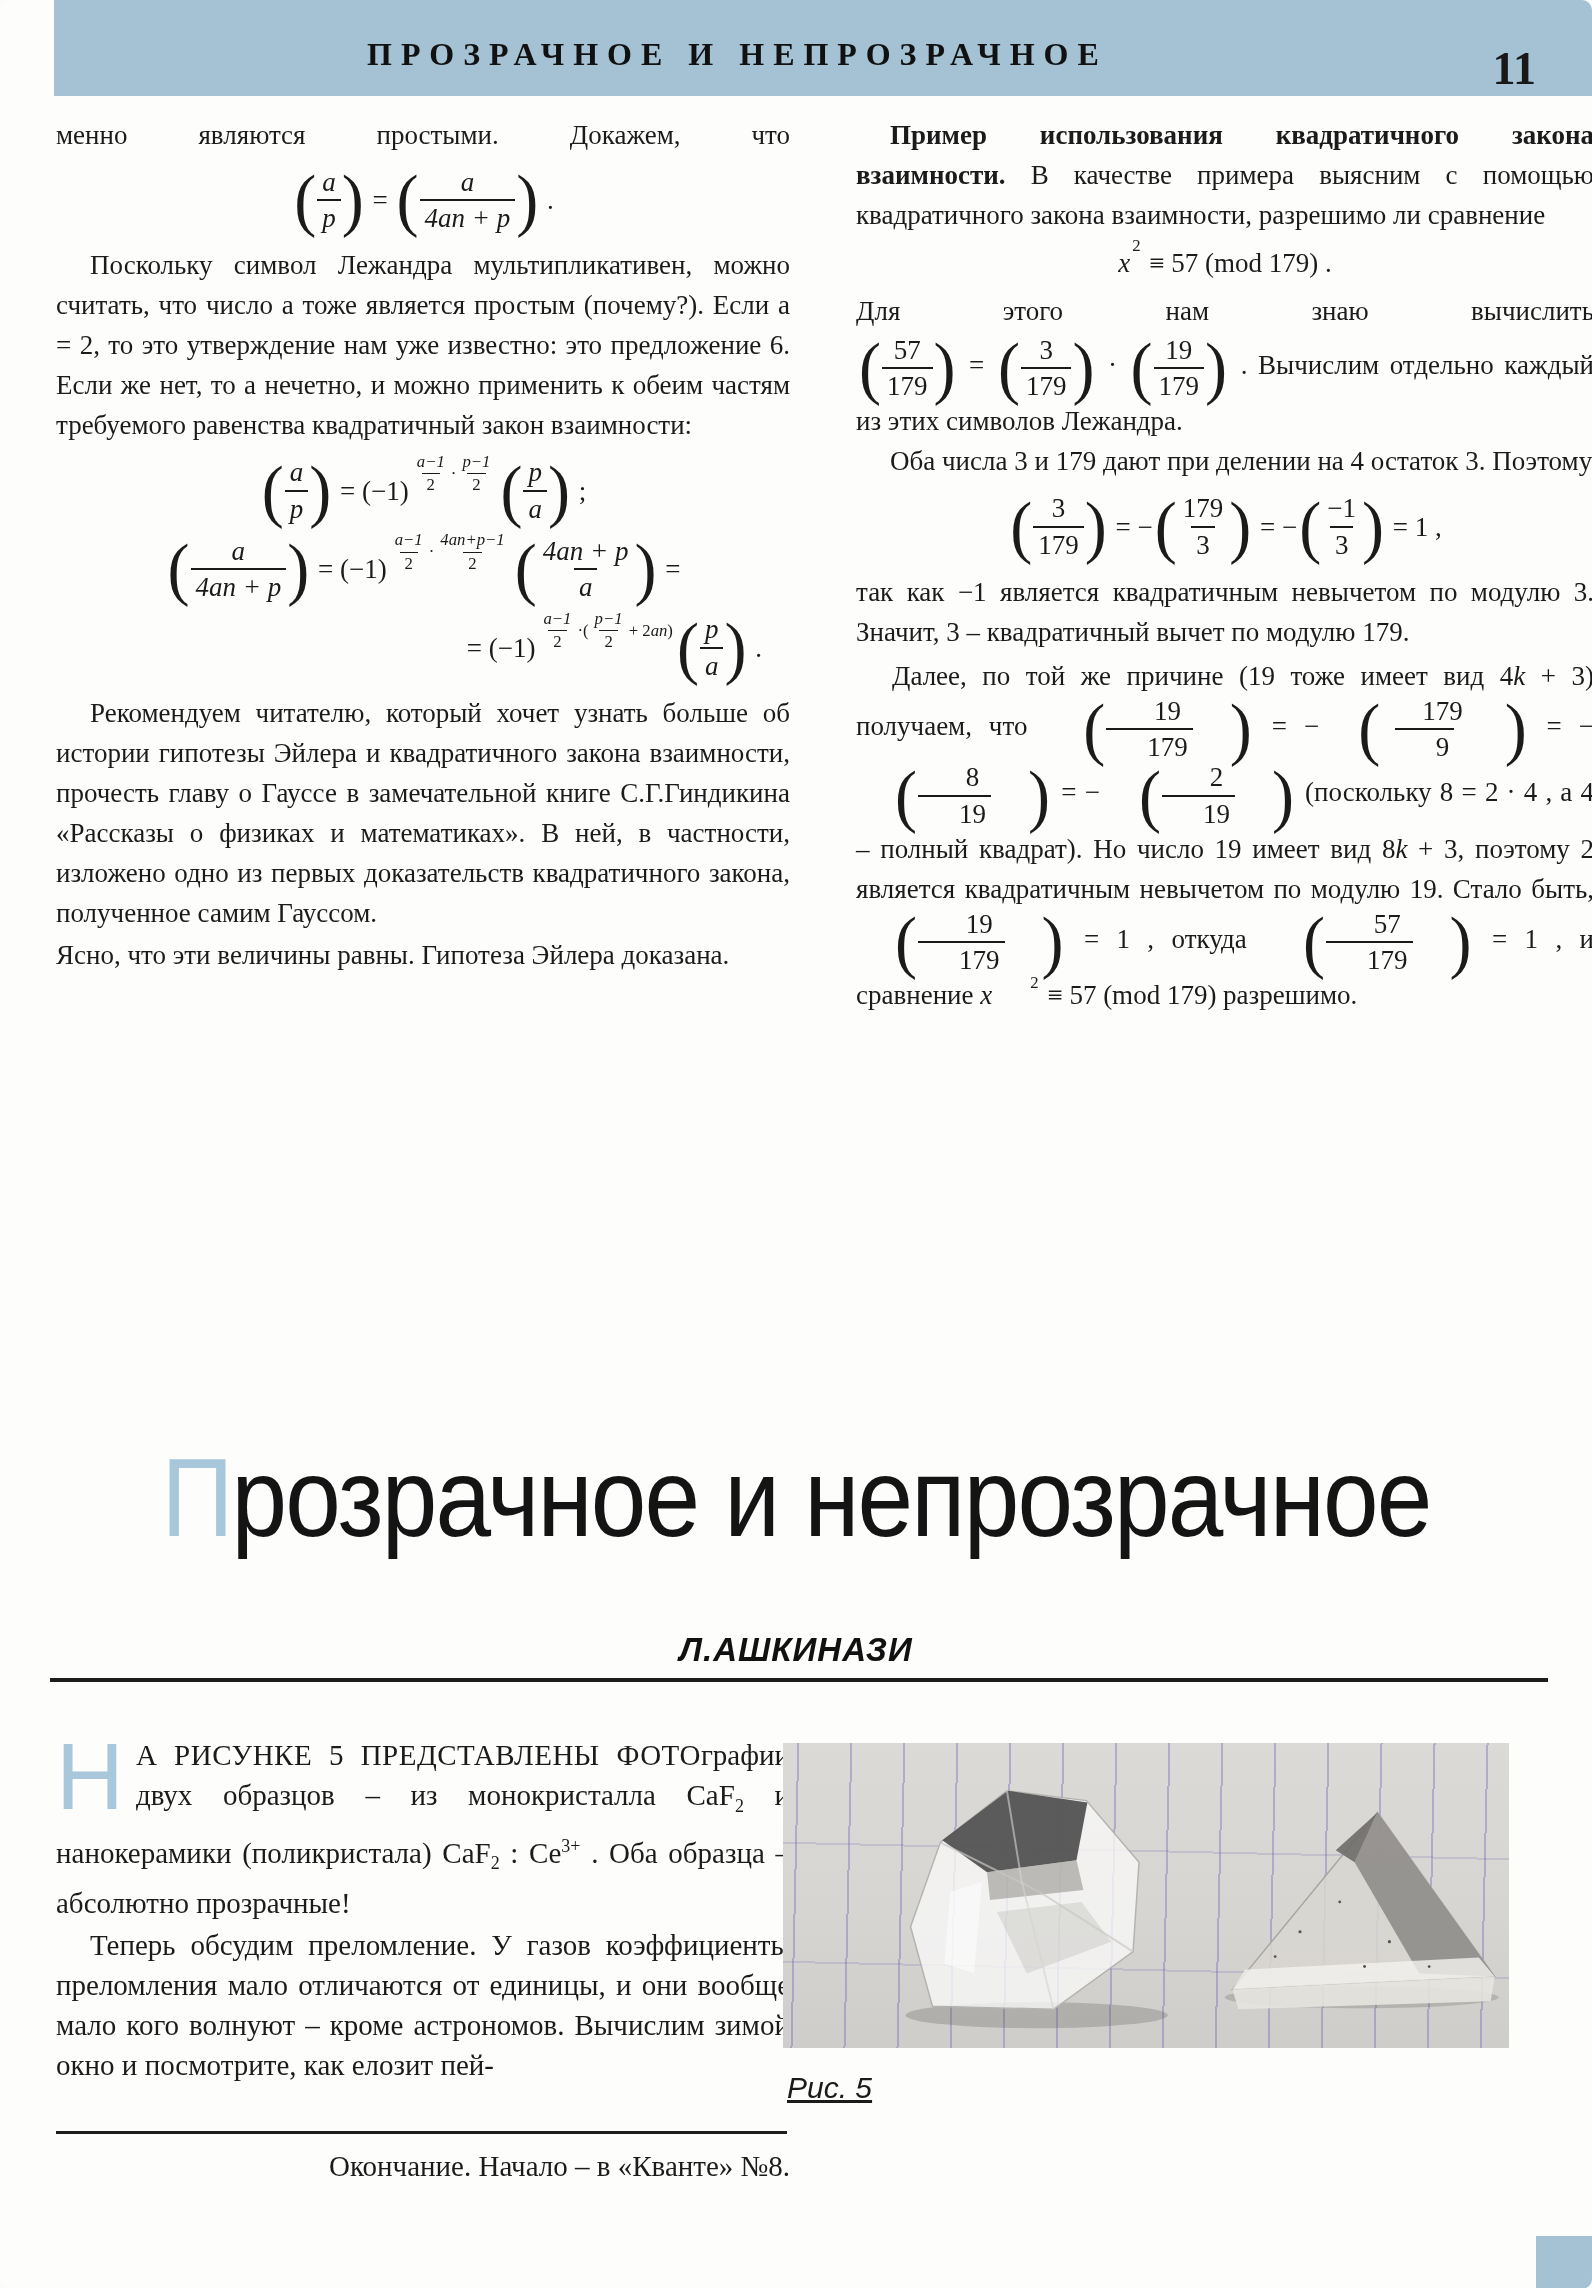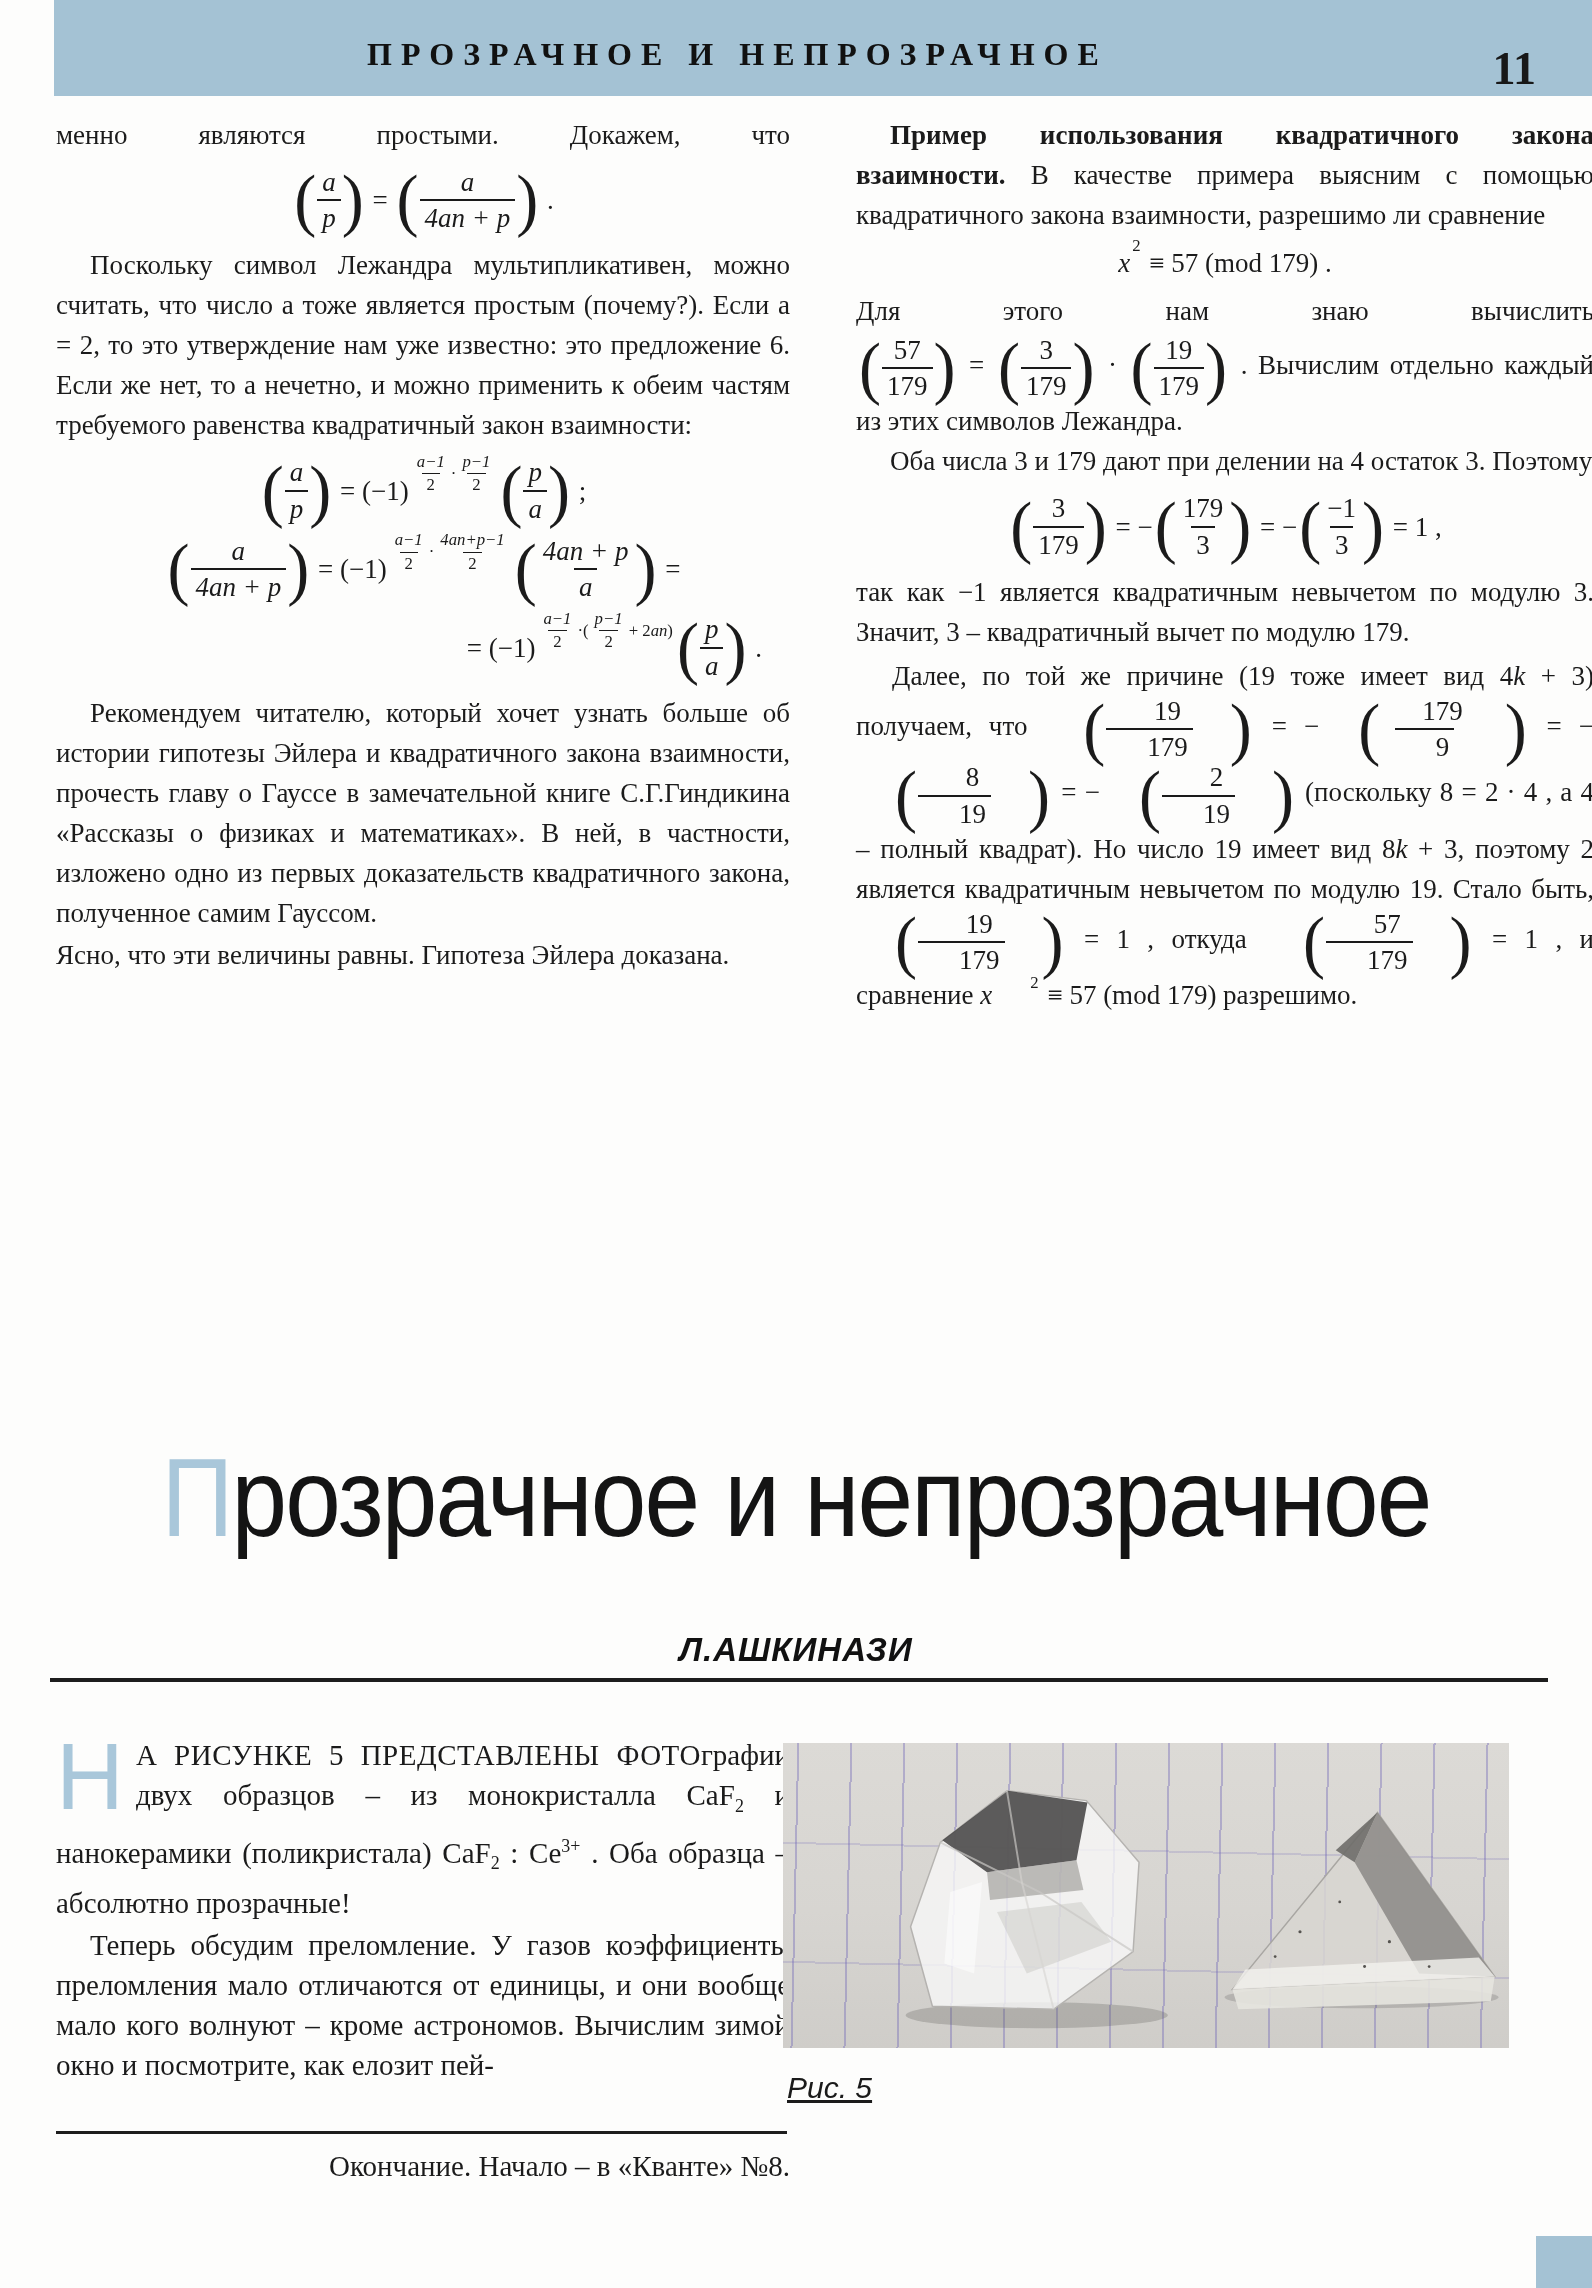--- a/index.html
+++ b/index.html
@@ -1,17 +1,17 @@
 <!DOCTYPE html>
 <html style="--accent: #a4c2d4; --accent2: #a9c7da;"><head>
 <meta charset="utf-8">
 <style>
   html,body{margin:0;padding:0;}
   body{width:1592px;height:2289px;background:#fbfbfa;font-family:"Liberation Serif",serif;color:#1b1b1b;}
-  .page{position:relative;width:1592px;height:2289px;overflow:hidden;background:#fdfdfc;}
+  .page{position:relative;width:1592px;height:2289px;overflow:hidden;background:#fdfdfc;border-radius:10px;}
 
   
   .header-bar{position:absolute;left:54px;top:0;right:0;height:96px;background:var(--accent,#a4c2d4);}
   .header-title{position:absolute;left:313px;top:36px;font-family:"Liberation Serif",serif;
     font-weight:bold;font-size:32px;letter-spacing:9px;color:#111;}
   .page-number{position:absolute;right:56px;top:42px;font-weight:bold;font-size:46px;color:#181818;}
 
   
   .col{position:absolute;top:115px;width:734px;font-size:27px;line-height:40px;text-align:justify;}
   .col-left{left:56px;}

